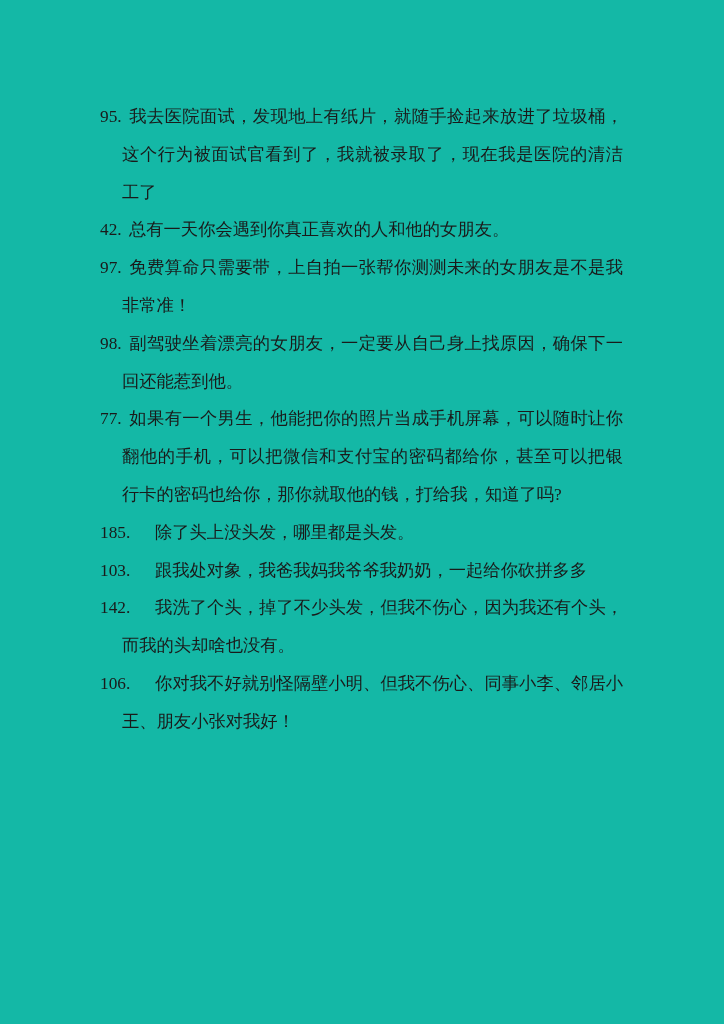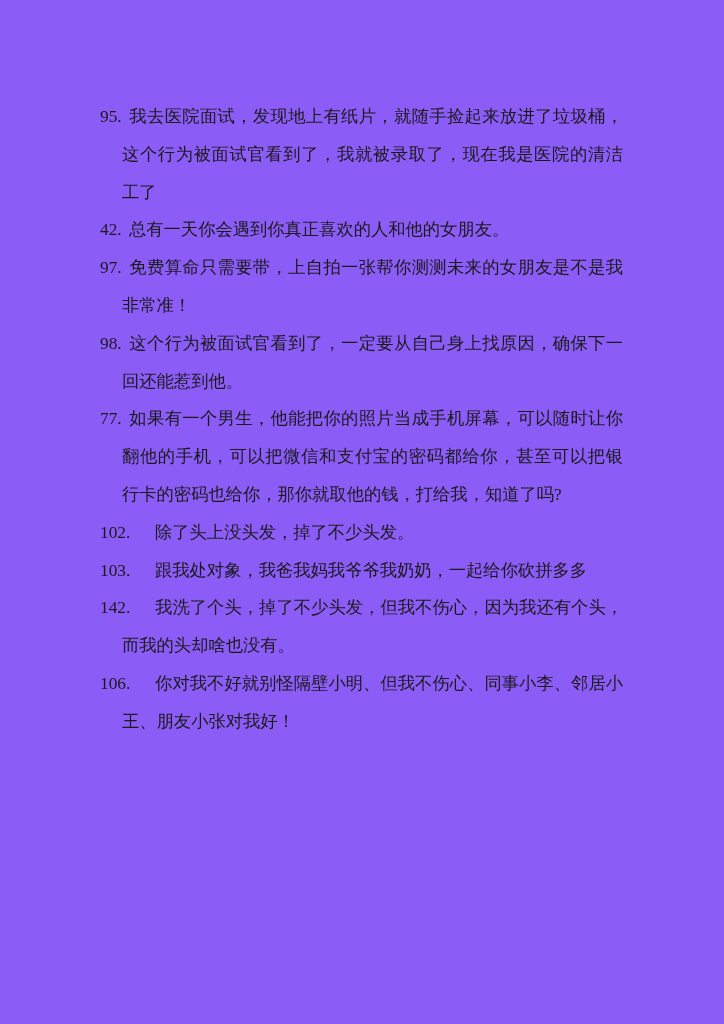--- a/index.html
+++ b/index.html
@@ -4,21 +4,21 @@
 <style>
   html, body {
     margin: 0;
     padding: 0;
     background: #ffffff;
   }
   .page {
     position: relative;
     width: 724px;
     height: 1024px;
-    background: #8b5cf6;
+    background: #14b8a6;
     overflow: hidden;
     box-sizing: border-box;
     padding: 98px 0 0 100px;
     font-family: "Liberation Serif", "DejaVu Serif", serif;
     color: #1a1a1a;
   }
   .list {
     width: 523px;
   }
   .item {
@@ -39,20 +39,20 @@
   .item.d3 .num { width: 55px; }   
 </style>
 </head>
 <body>
 
 <div class="page">
   <div class="list">
       <div class="item d2"><span class="num">95.</span><span>我去医院面试，发现地上有纸片，就随手捡起来放进了垃圾桶，这个行为被面试官看到了，我就被录取了，现在我是医院的清洁工了</span></div>
       <div class="item d2"><span class="num">42.</span><span>总有一天你会遇到你真正喜欢的人和他的女朋友。</span></div>
       <div class="item d2"><span class="num">97.</span><span>免费算命只需要带，上自拍一张帮你测测未来的女朋友是不是我非常准！</span></div>
-      <div class="item d2"><span class="num">98.</span><span>这个行为被面试官看到了，一定要从自己身上找原因，确保下一回还能惹到他。</span></div>
+      <div class="item d2"><span class="num">98.</span><span>副驾驶坐着漂亮的女朋友，一定要从自己身上找原因，确保下一回还能惹到他。</span></div>
       <div class="item d2"><span class="num">77.</span><span>如果有一个男生，他能把你的照片当成手机屏幕，可以随时让你翻他的手机，可以把微信和支付宝的密码都给你，甚至可以把银行卡的密码也给你，那你就取他的钱，打给我，知道了吗?</span></div>
-      <div class="item d3"><span class="num">102.</span><span>除了头上没头发，掉了不少头发。</span></div>
+      <div class="item d3"><span class="num">185.</span><span>除了头上没头发，哪里都是头发。</span></div>
       <div class="item d3"><span class="num">103.</span><span>跟我处对象，我爸我妈我爷爷我奶奶，一起给你砍拼多多</span></div>
       <div class="item d3"><span class="num">142.</span><span>我洗了个头，掉了不少头发，但我不伤心，因为我还有个头，而我的头却啥也没有。</span></div>
       <div class="item d3"><span class="num">106.</span><span>你对我不好就别怪隔壁小明、但我不伤心、同事小李、邻居小王、朋友小张对我好！</span></div>
     </div>
 </div>
 
 </body></html>

